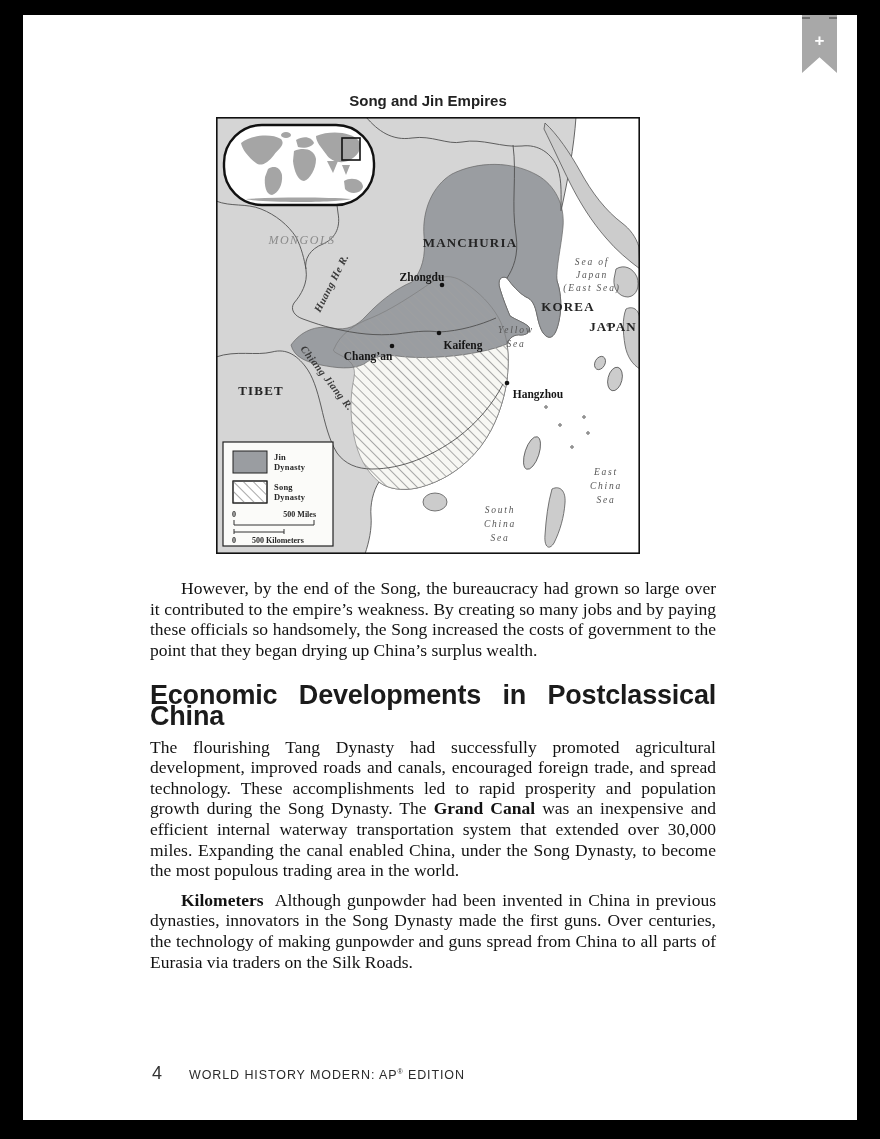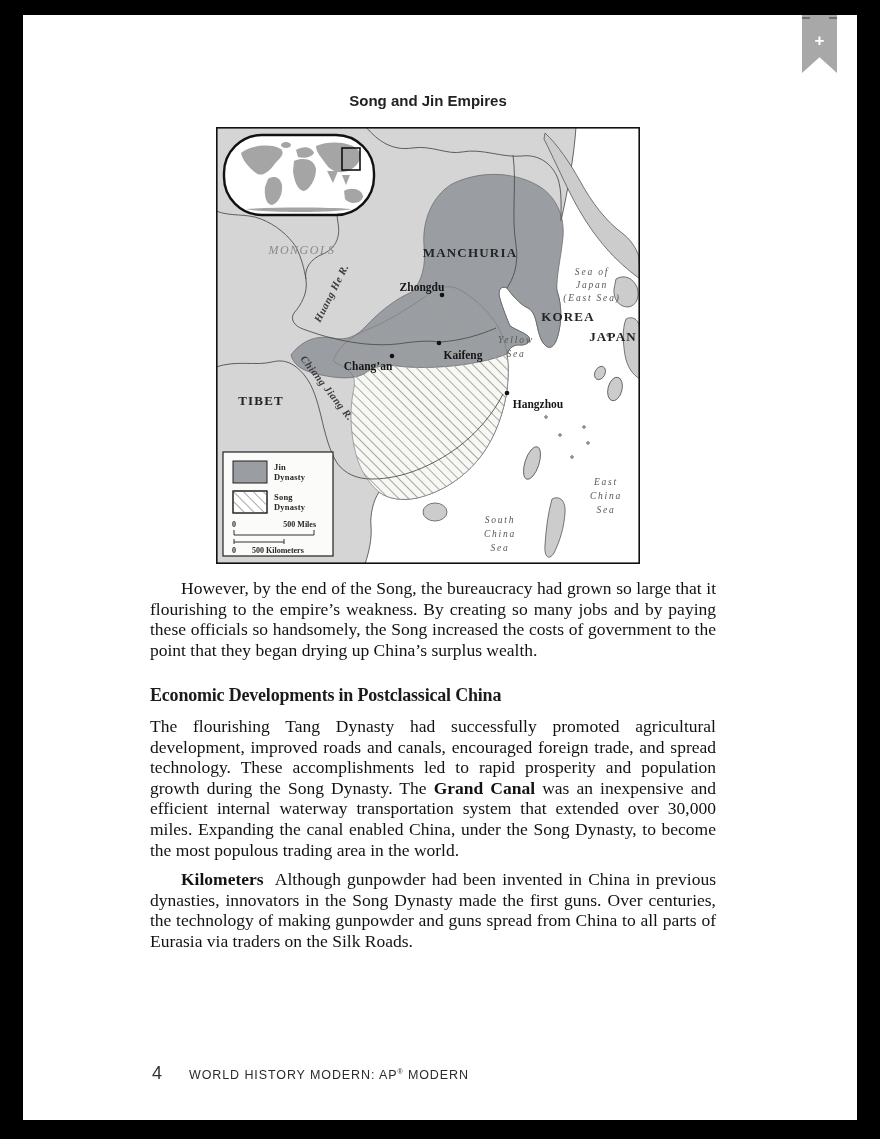--- a/index.html
+++ b/index.html
@@ -22,35 +22,35 @@
     position:absolute;left:0;right:0;top:17px;text-align:center;
     color:#fff;font-family:"Liberation Sans",sans-serif;font-size:17px;font-weight:bold;line-height:1;
   }
   .bm-dash{position:absolute;height:2px;background:#6e6e6e;top:2px;}
   .bm-dash.l{left:-3px;width:11px;}
   .bm-dash.r{right:-3px;width:11px;}
   
   .map-figure{position:absolute;left:193px;top:77px;width:424px;}
   .map-title{
     width:424px;text-align:center;font-family:"Liberation Sans",sans-serif;
-    font-weight:bold;font-size:15px;color:#222;margin-bottom:18px;
+    font-weight:bold;font-size:15px;color:#222;margin-bottom:8px;
   }
   .map-svg{display:block;}
   
   .textcol{
     position:absolute;left:127px;top:560px;width:566px;
     font-size:17.5px;line-height:20.6px;color:#121212;text-align:justify;
   }
   .textcol p{margin:0;}
   .textcol p.ind{text-indent:31px;}
   .textcol p.sp{margin-top:9px;}
   .textcol p.sp1{margin-top:3px;}
   .textcol p.jlast{text-align-last:justify;}
   .textcol h2{
-    font-family:Liberation Serif, serif;font-size:18px;color:#1b1b1b;
+    font-family:Liberation Sans, sans-serif;font-size:27px;color:#1b1b1b;
     margin:25px 0 10px 0;letter-spacing:-0.2px;
   }
   
   .footer{
     position:absolute;left:129px;top:1048px;display:flex;align-items:baseline;
     font-family:"Liberation Sans",sans-serif;color:#2b2b2b;
   }
   .footer .pgnum{font-size:18px;color:#333;}
   .footer .bktitle{font-size:12.5px;letter-spacing:0.9px;margin-left:27px;color:#2b2b2b;}
   .footer sup{font-size:7px;}
@@ -272,28 +272,28 @@
           <text class="sc" x="16" y="426">0</text>
           <text class="sc" x="36" y="426">500 Kilometers</text>
         </g>
       </g>
 
       <rect x="0.8" y="0.8" width="422.4" height="435.4" fill="none" stroke="#111" stroke-width="1.6"></rect>
     </svg>
   </figure>
 
   <div class="textcol">
-    <p class="ind sp1">However, by the end of the Song, the bureaucracy had grown so large that it flourishing to the empire’s weakness. By creating so many jobs and by paying these officials so handsomely, the Song increased the costs of government to the point that they began drying up China’s surplus wealth.</p>
+    <p class="ind sp1">However, by the end of the Song, the bureaucracy had grown so large over it contributed to the empire’s weakness. By creating so many jobs and by paying these officials so handsomely, the Song increased the costs of government to the point that they began drying up China’s surplus wealth.</p>
 
     <h2>Economic Developments in Postclassical China</h2>
 
     <p><span>The flourishing Tang Dynasty had successfully promoted agricultural development, improved roads and canals, encouraged foreign trade, and spread technology. These accomplishments led to rapid prosperity and population growth during the Song Dynasty. The </span><b>Grand Canal</b><span> was an inexpensive and efficient internal waterway transportation system that extended over 30,000 miles. Expanding the canal enabled China, under the Song Dynasty, to become the most populous trading area in the world.</span></p>
 
     <p class="ind sp"><b>Kilometers</b><span>&nbsp; Although gunpowder had been invented in China in previous dynasties, innovators in the Song Dynasty made the first guns. Over centuries, the technology of making gunpowder and guns spread from China to all parts of Eurasia via traders on the Silk Roads.</span></p>
 
   </div>
 
   <div class="footer">
     <span class="pgnum">4</span>
-    <span class="bktitle"><span>WORLD HISTORY MODERN: AP</span><sup>®</sup><span> MODERN</span></span>
+    <span class="bktitle"><span>WORLD HISTORY MODERN: AP</span><sup>®</sup><span> EDITION</span></span>
   </div>
 
 </div>
 
 </body></html>

